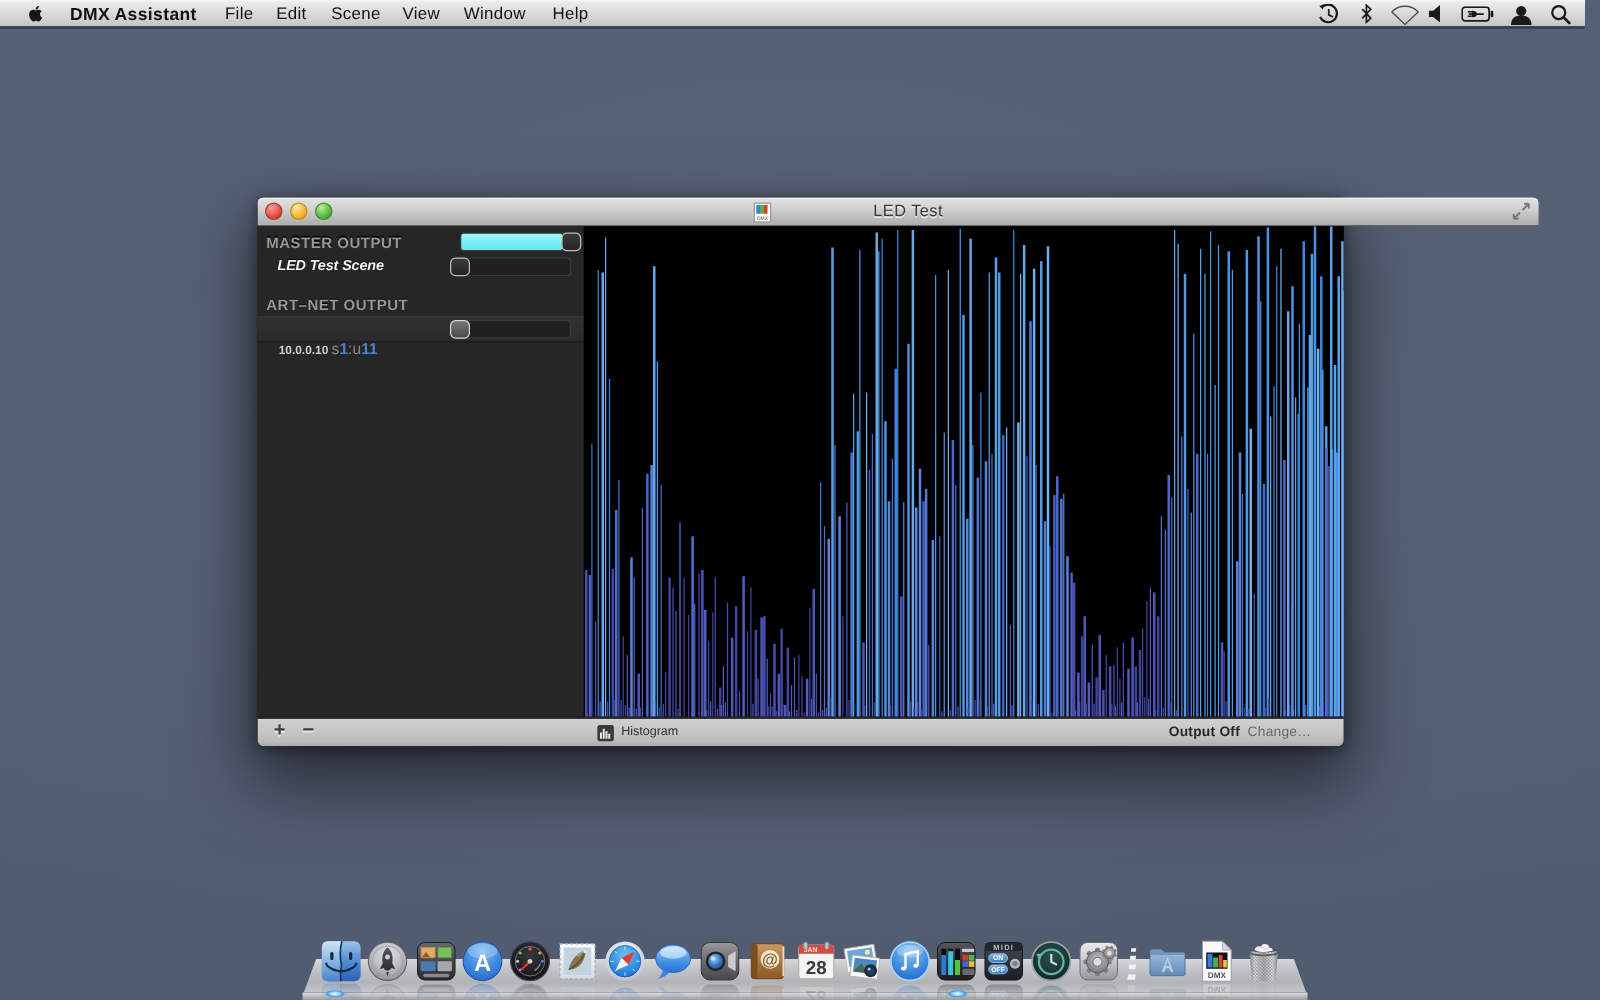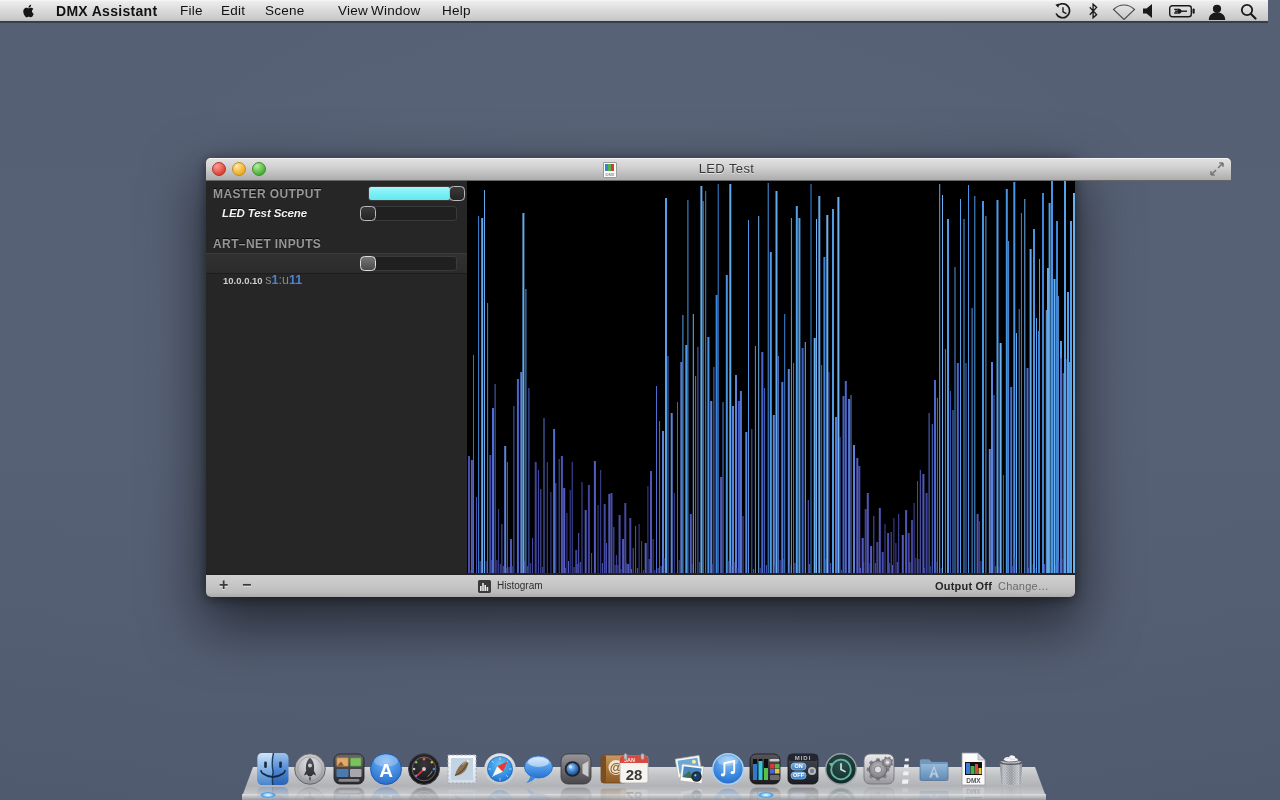--- a/index.html
+++ b/index.html
@@ -90,21 +90,21 @@
 <body>
 
 <div id="menubar">
   <svg width="13" height="16" viewBox="0 0 170 170" style="left:22px;top:3px">
     <path fill="#161616" d="M150.37 130.25c-2.45 5.66-5.35 10.87-8.71 15.66-4.58 6.53-8.33 11.05-11.22 13.56-4.48 4.12-9.28 6.23-14.42 6.35-3.69 0-8.14-1.05-13.32-3.18-5.197-2.12-9.973-3.17-14.34-3.17-4.58 0-9.492 1.05-14.746 3.17-5.262 2.13-9.501 3.24-12.742 3.35-4.929.21-9.842-1.96-14.746-6.52-3.13-2.73-7.045-7.41-11.735-14.04-5.032-7.08-9.169-15.29-12.41-24.65-3.471-10.11-5.211-19.9-5.211-29.378 0-10.857 2.346-20.221 7.045-28.068 3.693-6.303 8.606-11.275 14.755-14.925s12.793-5.51 19.948-5.629c3.915 0 9.049 1.211 15.429 3.591 6.362 2.388 10.447 3.599 12.238 3.599 1.339 0 5.877-1.416 13.57-4.239 7.275-2.618 13.415-3.702 18.445-3.275 13.63 1.1 23.87 6.473 30.68 16.153-12.19 7.386-18.22 17.731-18.1 31.002.11 10.337 3.86 18.939 11.23 25.769 3.34 3.17 7.07 5.62 11.22 7.36-.9 2.61-1.85 5.11-2.86 7.51zM119.11 7.24c0 8.102-2.96 15.667-8.86 22.669-7.12 8.324-15.732 13.134-25.071 12.375a25.222 25.222 0 0 1-.188-3.07c0-7.778 3.386-16.102 9.399-22.908 3.002-3.446 6.82-6.311 11.45-8.597 4.62-2.252 8.99-3.497 13.1-3.732.12 1.083.17 2.166.17 3.262z"></path>
   </svg>
   <div class="mitem" style="left:56px;font-weight:bold;font-size:14px;letter-spacing:0.3px;">DMX Assistant</div>
   <div class="mitem" style="left:180px;">File</div>
   <div class="mitem" style="left:221px;">Edit</div>
   <div class="mitem" style="left:265px;">Scene</div>
-  <div class="mitem" style="left:338px;text-align:right;">View</div>
+  <div class="mitem" style="left:322px;text-align:right;">View</div>
   <div class="mitem" style="left:371px;">Window</div>
   <div class="mitem" style="left:442px;">Help</div>
 
   <svg width="19" height="17" viewBox="0 0 19 17" style="left:1053px;top:3px">
     <path d="M4.2 3.2 A 7 7 0 1 1 3.1 10.5" fill="none" stroke="#1a1a1a" stroke-width="1.7"></path>
     <path d="M10 4.2 L10 8.9 L13.4 10.6" fill="none" stroke="#1a1a1a" stroke-width="1.4"></path>
     <path d="M5.8 0.4 L2.4 1.8 L5.4 4.8 Z" fill="#1a1a1a"></path>
   </svg>
   <svg width="11" height="16" viewBox="0 0 11 16" style="left:1088px;top:3px">
     <path d="M1.8 4.3 L8.6 11.6 L5.1 14.8 L5.1 1.2 L8.6 4.4 L1.8 11.7" fill="none" stroke="#1a1a1a" stroke-width="1.35" stroke-linejoin="miter"></path>
@@ -151,21 +151,21 @@
   <div id="sidebar">
     <div class="shead" style="left:7px;top:6px;">MASTER OUTPUT</div>
     <div class="track" style="left:162px;top:5px;width:97px;"></div>
     <div id="cyanbar" style="left:163px;top:6px;width:81px;height:13px;"></div>
     <div class="knob" style="left:243px;top:5px;"></div>
 
     <div class="slabel" style="left:16px;top:26px;font-style:italic;">LED Test Scene</div>
     <div class="track" style="left:154px;top:25px;width:97px;"></div>
     <div class="knob" style="left:154px;top:25px;"></div>
 
-    <div class="shead" style="left:7px;top:56px;">ART–NET INPUTS</div>
+    <div class="shead" style="left:7px;top:56px;">ART–NET OUTPUT</div>
 
     <div id="artrow"></div>
     <div style="position:absolute;left:17px;top:89px;">
       <span class="ip">10.0.0.10 </span><span class="su">s</span><span class="bl">1</span><span class="su">:u</span><span class="bl">11</span>
     </div>
     <div class="track" style="left:154px;top:75px;width:97px;"></div>
     <div class="knob" style="left:154px;top:75px;background:linear-gradient(180deg,#767676,#4a4a4a);border:1px solid #ddd;"></div>
   </div>
 
   <div id="hist">
@@ -679,21 +679,21 @@
             <stop offset="1" stop-color="#8a5a26"></stop>
           </linearGradient>
         </defs>
 <rect x="4" y="3" width="26" height="28" rx="3" fill="url(#abg)" stroke="#6e4518" stroke-width="0.8"></rect>
 <rect x="4" y="3" width="5" height="28" rx="2" fill="#7a4e1e"></rect>
 <rect x="29" y="5" width="1.5" height="24" fill="#e8dcc8"></rect>
 <circle cx="19" cy="15.5" r="7.5" fill="#f2ead8" opacity="0.95"></circle>
 <text x="19" y="20" text-anchor="middle" font-family="Liberation Sans" font-size="13" font-weight="bold" fill="#8a5a26">@</text>
 </svg>
     </div>
-<div class="dicon" style="left:617px;width:34px">
+<div class="dicon" style="left:636px;width:34px">
       <svg width="34" height="34" viewBox="0 0 34 34">
 <rect x="3" y="4" width="28" height="27" rx="2.5" fill="#f6f4f0" stroke="#b0aca6" stroke-width="0.8"></rect>
 <path d="M3 6.5 Q3 4 5.5 4 L28.5 4 Q31 4 31 6.5 L31 11 L3 11 Z" fill="#d84a40"></path>
 <text x="7" y="9.8" font-family="Liberation Sans" font-size="5.5" font-weight="bold" fill="#f8e8e6">JAN</text>
 <text x="17" y="27.5" text-anchor="middle" font-family="Liberation Sans" font-size="15" font-weight="bold" fill="#3a3a3a">28</text>
 <rect x="7" y="1.5" width="3" height="6" rx="1.5" fill="#c2c2c6" stroke="#8a8a8e" stroke-width="0.6"></rect>
 <rect x="24" y="1.5" width="3" height="6" rx="1.5" fill="#c2c2c6" stroke="#8a8a8e" stroke-width="0.6"></rect>
 </svg>
     </div>
 <div class="dicon" style="left:673px;width:34px">

